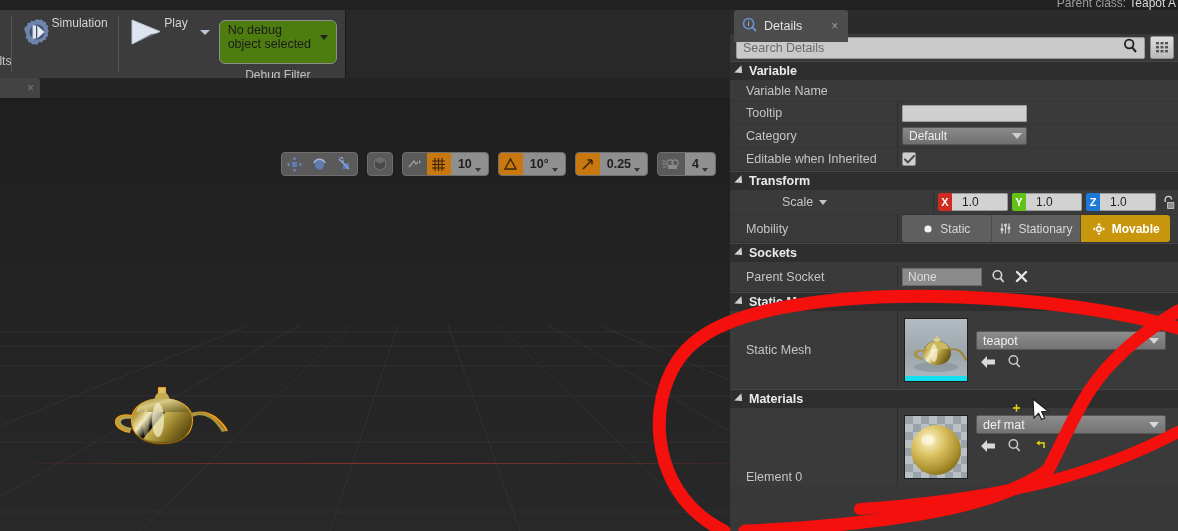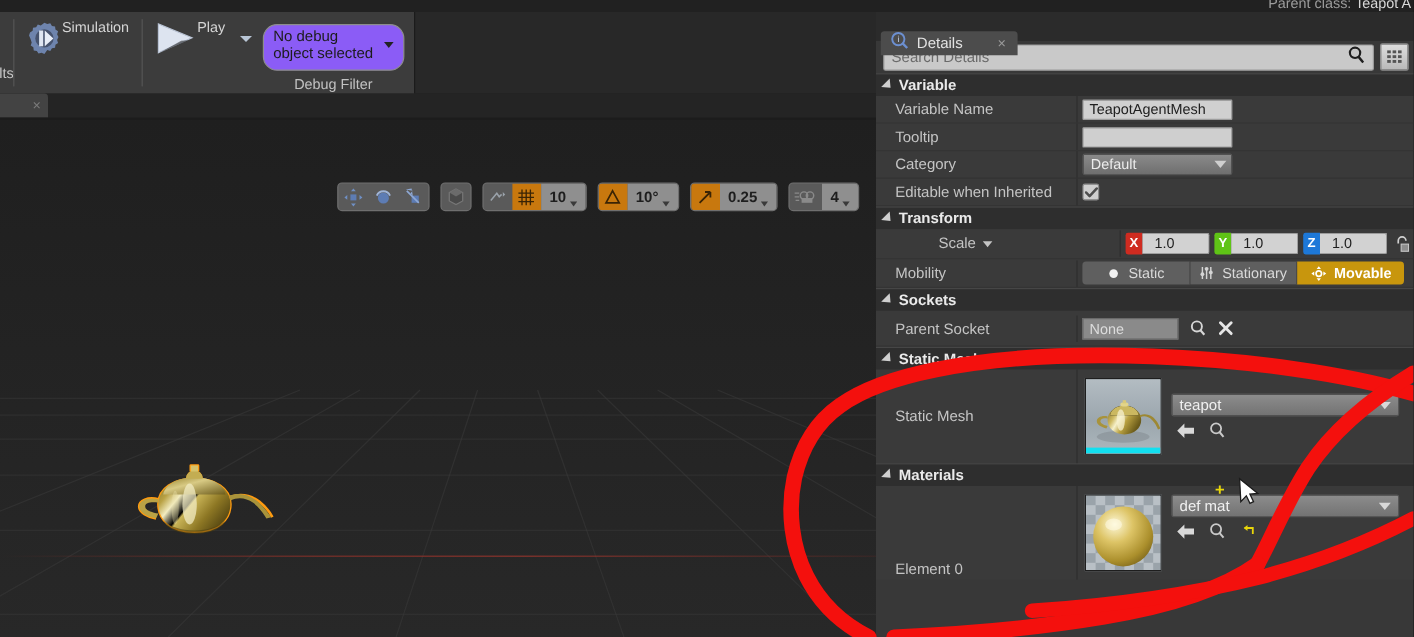--- a/index.html
+++ b/index.html
@@ -22,22 +22,22 @@
   .tb-sep { width:1px; background:#555; margin:6px 0; }
   .tb-btn { display:flex; flex-direction:row; justify-content:flex-start;
     padding:5px 10px 0 10px; cursor:pointer; }
   .tb-icon { height:34px; display:flex; align-items:center; justify-content:center; }
   .tb-label { font-size:12px; color:#d4d4d4; margin-top:1px; }
   .tb-play-group { display:flex; align-items:flex-start; }
   .tb-caret { display:flex; align-items:center; height:44px; padding:0 5px 0 2px; cursor:pointer; }
   .tb-caret i { display:block; width:0;height:0;border-left:5px solid transparent;
     border-right:5px solid transparent;border-top:5px solid #b9c6d6; }
   .tb-debug { display:flex; flex-direction:column; align-items:center; padding:10px 8px 0 4px; }
-  .debug-combo { background:#8b5cf6; color:#1c1c1c; font-size:12.5px; border:1px solid #8d8d8d;
-    border-radius:12px; padding:2px 8px 7px 8px; display:flex; align-items:center; gap:7px; cursor:pointer; }
+  .debug-combo { background:#4d7c0f; color:#1c1c1c; font-size:12.5px; border:1px solid #8d8d8d;
+    border-radius:6px; padding:2px 8px 12px 8px; display:flex; align-items:center; gap:7px; cursor:pointer; }
   .debug-combo .dc-caret { width:0;height:0;border-left:4px solid transparent;
     border-right:4px solid transparent;border-top:5px solid #222; }
   .debug-sub { font-size:12px; color:#c2c2c2; margin-top:4px; }
 
   .toolbar-right { position:absolute; left:346px; top:10px; width:384px; height:68px; background:#282828; }
 
   
   .tabstrip { position:absolute; left:0; top:78px; width:730px; height:22px; background:#242424; }
   .tab-active { position:absolute; left:0; top:0; width:40px; height:20px; background:#434343;
     border-top-right-radius:3px; display:flex; align-items:center; justify-content:flex-end;
@@ -59,21 +59,21 @@
   .vpb.on { background:#c8780e; }
   .vpv { background:#8f8f8f; color:#1e1e1e; font-size:12.5px; font-weight:bold; padding:0 7px;
     height:100%; display:flex; align-items:center; gap:3px; cursor:pointer; }
   .vpv .mini-caret { width:0;height:0;border-left:3px solid transparent;border-right:3px solid transparent;
     border-top:4px solid #3a3a3a; align-self:flex-end; margin-bottom:3px; }
   .teapot-wrap { position:absolute; left:96px; top:268px; }
 
   
   .details { position:absolute; left:730px; top:10px; width:448px; height:521px; background:#383838; }
   .det-tabrow { height:24px; background:#2b2b2b; position:relative; }
-  .det-tab { position:absolute; left:4px; top:16px; height:20px; background:#4c4c4c;
+  .det-tab { position:absolute; left:4px; top:0; height:32px; background:#4c4c4c;
     display:flex; align-items:center; gap:7px; padding:0 10px 0 8px; border-top-left-radius:3px;
     border-top-right-radius:3px; cursor:pointer; }
   .det-tab-title { font-size:12.5px; color:#e2e2e2; }
   .det-tab-x { color:#9a9a9a; font-size:12px; margin-left:22px; }
   .det-search-row { height:27px; background:#383838; display:flex; align-items:center;
     padding:2px 4px 2px 6px; gap:5px; }
   .search-box { flex:1; height:22px; background:#c9c9c9; border:1px solid #9a9a9a; border-radius:2px;
     display:flex; align-items:center; padding:0 6px; cursor:text; }
   .search-box input { flex:1; border:0; background:transparent; outline:none; font-size:12.5px;
     color:#2a2a2a; font-family:"Liberation Sans", sans-serif; }
@@ -107,21 +107,21 @@
 
   .scale-row { display:flex; align-items:center; gap:0; width:100%; padding-right:2px; }
   .axis { display:flex; align-items:center; margin-right:4px; flex:1; }
   .axis-tag { width:14px; height:18px; color:#fff; font-size:11px; font-weight:bold;
     display:flex; align-items:center; justify-content:center; border-radius:2px 0 0 2px; }
   .axis-val { flex:1; background:#d2d2d2; border:1px solid #9b9b9b; border-left:0; height:18px;
     font-size:12px; color:#1f1f1f; display:flex; align-items:center; padding-left:10px;
     border-radius:0 2px 2px 0; cursor:text; }
   .lock-ico { width:16px; display:flex; align-items:center; justify-content:center; cursor:pointer; }
 
-  .mob-group { display:flex; width:100%; padding-right:8px; height:19px; }
+  .mob-group { display:flex; width:100%; padding-right:8px; height:27px; }
   .mob-btn { flex:1; display:flex; align-items:center; justify-content:center; gap:6px;
     background:#5f5f5f; border-right:1px solid #4a4a4a; font-size:12px; color:#d9d9d9; cursor:pointer; }
   .mob-btn:first-child { border-radius:3px 0 0 3px; }
   .mob-btn:last-child { border-radius:0 3px 3px 0; border-right:0; }
   .mob-btn.sel { background:#c8960d; color:#fff; font-weight:bold; }
 
   .sock-ctl { display:flex; align-items:center; gap:9px; }
   .sock-val { width:80px; height:18px; background:#8a8a8a; border:1px solid #6a6a6a;
     font-size:12px; color:#dcdcdc; display:flex; align-items:center; padding-left:5px; cursor:pointer; }
 
@@ -419,23 +419,20 @@
     </div>
   </div>
 
   <div class="sec-head">
     <span class="tri"></span>
     <span class="sec-title">Variable</span>
   </div>
   <div class="sec-body">
     <div class="row">
       <div class="row-label">Variable Name</div>
-      <div class="row-ctl">
-          <div class="txt-field">TeapotAgentMesh</div>
-        </div>
     </div>
     <div class="row">
       <div class="row-label">Tooltip</div>
       <div class="row-ctl">
           <div class="txt-field empty"></div>
         </div>
     </div>
     <div class="row">
       <div class="row-label">Category</div>
       <div class="row-ctl">

